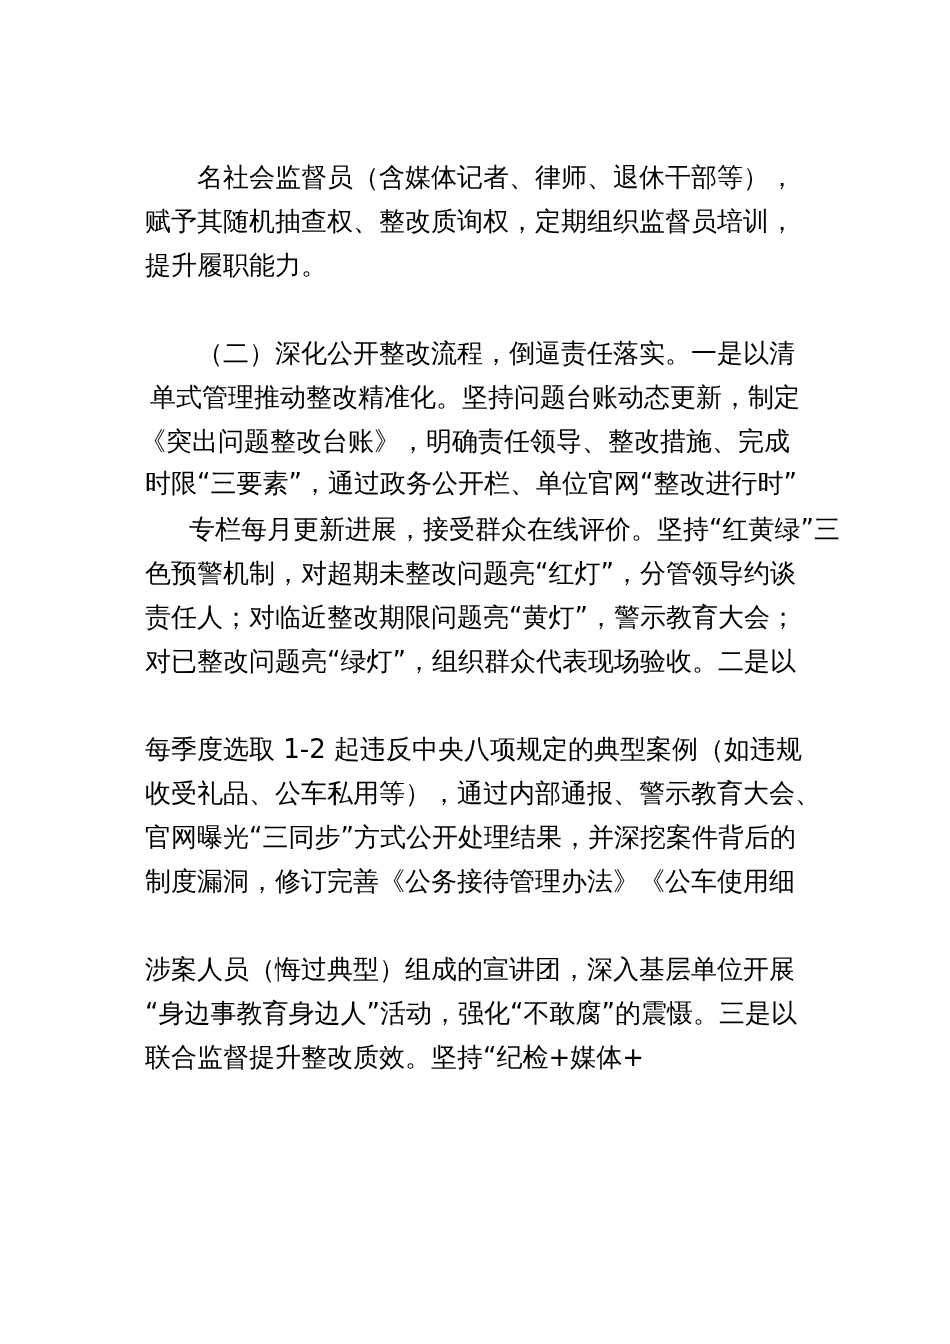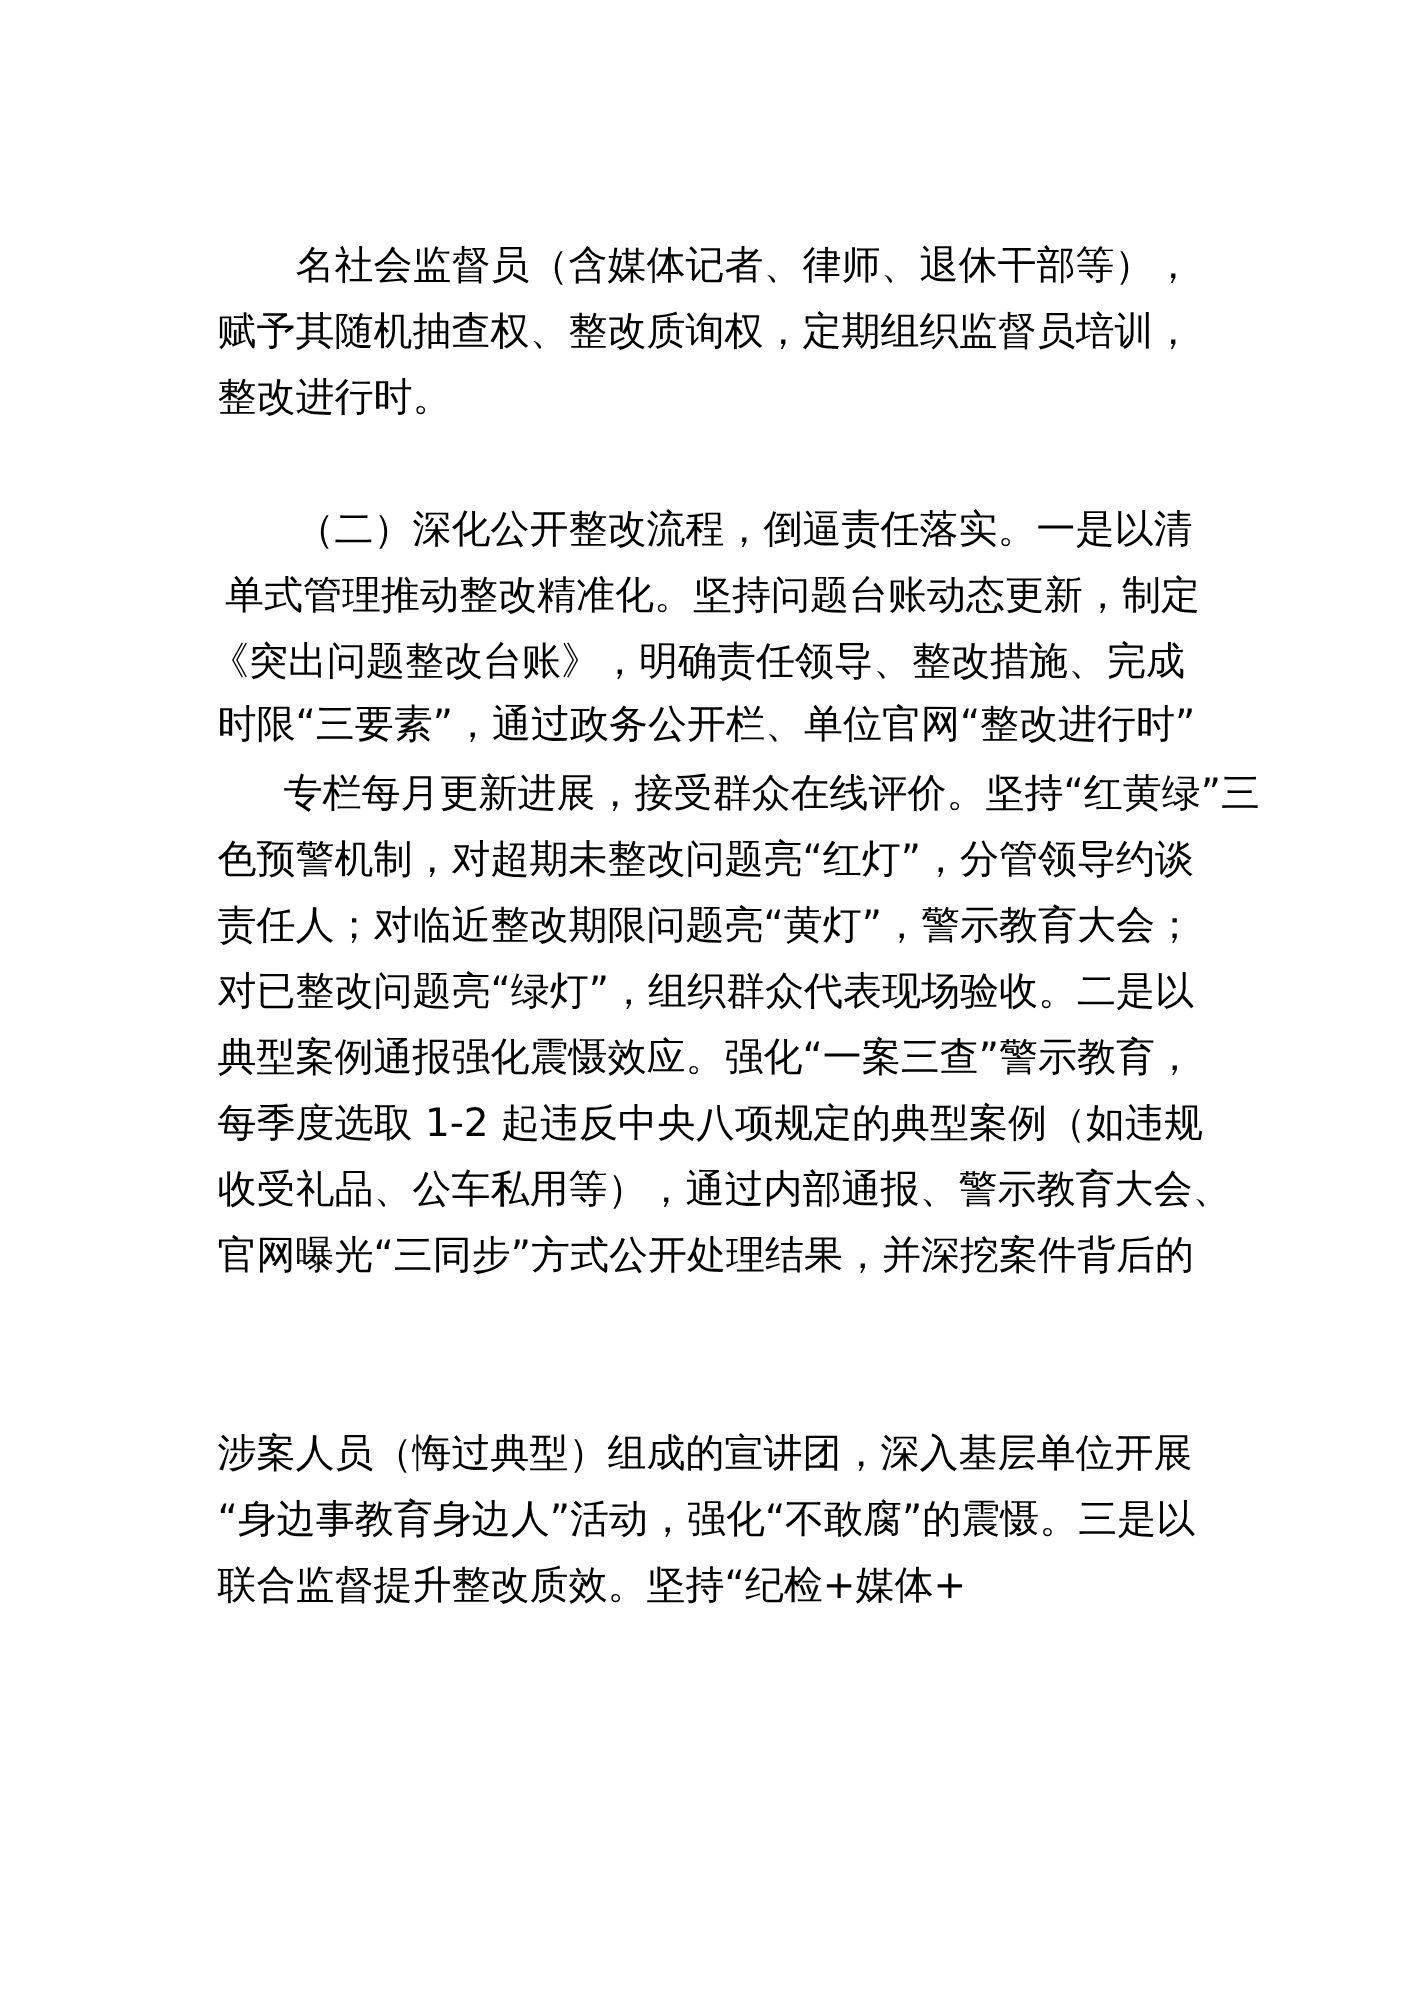--- a/index.html
+++ b/index.html
@@ -32,30 +32,30 @@
     white-space: nowrap;
     letter-spacing: 0px;
   }
 </style>
 </head>
 <body>
 
 <div class="page">
   <div class="line" style="top:162px; left:197px;">名社会监督员（含媒体记者、律师、退休干部等），</div>
   <div class="line" style="top:206px;">赋予其随机抽查权、整改质询权，定期组织监督员培训，</div>
-  <div class="line" style="top:250px;">整改进行时。</div>
+  <div class="line" style="top:250px;">提升履职能力。</div>
 
   <div class="line" style="top:338px; left:197px;">（二）深化公开整改流程，倒逼责任落实。一是以清</div>
   <div class="line" style="top:382px;text-align:center;">单式管理推动整改精准化。坚持问题台账动态更新，制定</div>
   <div class="line" style="top:426px; left:140px;">《突出问题整改台账》，明确责任领导、整改措施、完成</div>
   <div class="line" style="top:468px;">时限“三要素”，通过政务公开栏、单位官网“整改进行时”</div>
   <div class="line" style="top:514px;margin-left:44px;">专栏每月更新进展，接受群众在线评价。坚持“红黄绿”三</div>
   <div class="line" style="top:558px;">色预警机制，对超期未整改问题亮“红灯”，分管领导约谈</div>
   <div class="line" style="top:602px;">责任人；对临近整改期限问题亮“黄灯”，警示教育大会；</div>
   <div class="line" style="top:646px;">对已整改问题亮“绿灯”，组织群众代表现场验收。二是以</div>
-  <div class="line" style="top:690px;">典型案例通报强化震慑效应。强化“一案三查”警示教育，</div>
   <div class="line" style="top:734px;">每季度选取 1-2 起违反中央八项规定的典型案例（如违规</div>
   <div class="line" style="top:778px;">收受礼品、公车私用等），通过内部通报、警示教育大会、</div>
   <div class="line" style="top:822px;">官网曝光“三同步”方式公开处理结果，并深挖案件背后的</div>
+  <div class="line" style="top:866px;">制度漏洞，修订完善《公务接待管理办法》《公车使用细</div>
   <div class="line" style="top:954px;">涉案人员（悔过典型）组成的宣讲团，深入基层单位开展</div>
   <div class="line" style="top:998px;">“身边事教育身边人”活动，强化“不敢腐”的震慑。三是以</div>
   <div class="line" style="top:1042px;">联合监督提升整改质效。坚持“纪检+媒体+</div>
 </div>
 
 </body></html>

